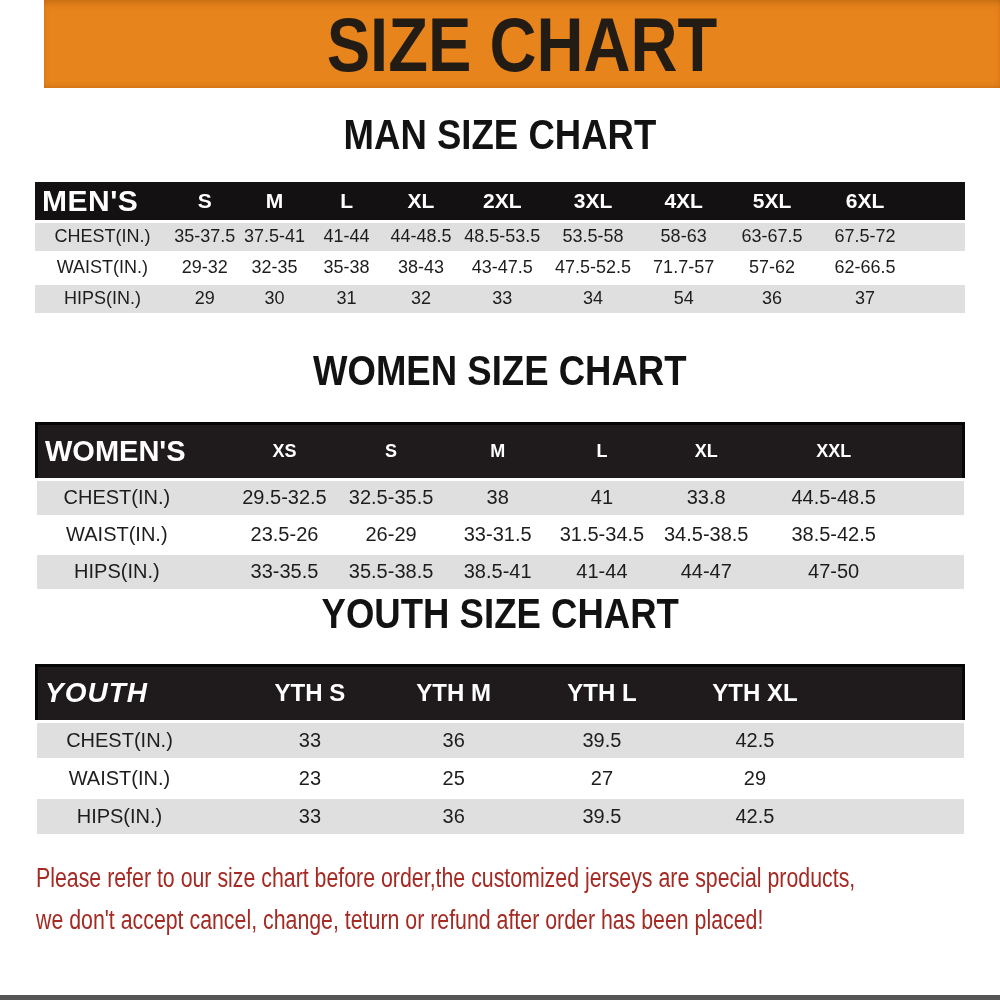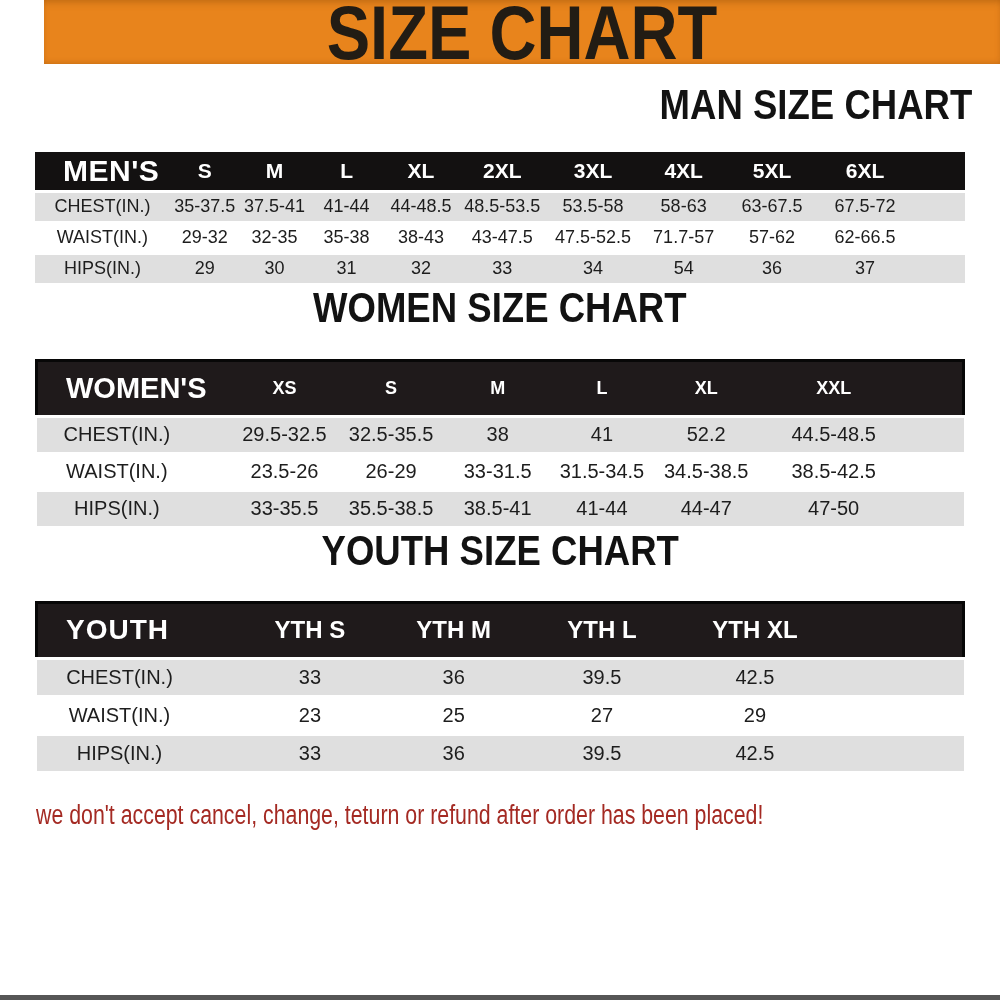--- a/index.html
+++ b/index.html
@@ -1,46 +1,46 @@
 <!DOCTYPE html>
 <html><head>
 <meta charset="utf-8">
 <style>
   * { margin:0; padding:0; box-sizing:border-box; }
   html,body { width:1000px; height:1000px; background:#ffffff;
               font-family:"Liberation Sans", sans-serif; overflow:hidden; position:relative; }
 
   
-  .banner { height:64px; background:#e8841c; display:flex; align-items:center; justify-content:center;
+  .banner { height:88px; background:#e8841c; display:flex; align-items:center; justify-content:center;
             box-shadow: inset 0 5px 8px -4px rgba(120,60,0,.45), inset 0 -4px 6px -4px rgba(120,60,0,.35); margin-left: 44px; }
   .banner-title { font-size:74px; font-weight:bold; color:#221c14; letter-spacing:0px;
                   transform:scale(0.88,1.02); white-space:nowrap; }
 
   
   .section-title { text-align:center; font-weight:bold; color:#121212; }
   .section-title span { display:inline-block; font-size:43px; transform:scaleX(0.85); white-space:nowrap; }
-  #man-title   { margin-top:19px; line-height:43px;text-align:right; }
-  #women-title { line-height:43px; }
+  #man-title   { margin-top:25px; line-height:43px; }
+  #women-title { margin-top:33px; line-height:43px; }
   #youth-title { line-height:43px; }
 
   
   table { width:930px; margin:0 auto; border-collapse:collapse; table-layout:fixed; }
   #men-table   { margin-top:17px; }
   #women-table { margin-top:21px; }
   #youth-table { margin-top:20px; }
 
   th { color:#ffffff; font-weight:bold; text-align:center; }
-  th.tbl-label { text-align:left; padding-left:28px; }
+  th.tbl-label { text-align:left; padding-left:7px; }
 
   #men-table thead tr { height:39px; background:#131111; }
   #women-table thead tr, #youth-table thead tr { height:56px; background:#1f1a1b; border:3px solid #070707; }
 
   #men-table th.tbl-label   { font-size:30px; letter-spacing:.5px; }
   #women-table th.tbl-label { font-size:29px; }
-  #youth-table th.tbl-label { font-size:28px; letter-spacing:1px; }
+  #youth-table th.tbl-label { font-size:28px; letter-spacing:1px;font-style:italic; }
 
   #men-table th.col-h   { font-size:21px; }
   #women-table th.col-h { font-size:18px; }
   #youth-table th.col-h { font-size:24px; }
 
   td { text-align:center; color:#1d1d1d; }
   #men-table tbody tr   { height:31px; }  #men-table td   { font-size:18px; }
   #women-table tbody tr { height:37px; }  #women-table td { font-size:20px; }
   #youth-table tbody tr { height:38px; }  #youth-table td { font-size:20px; }
 
@@ -166,21 +166,21 @@
       <th></th>
     </tr>
   </thead>
   <tbody>
     <tr>
       <td class="row-label">CHEST(IN.)</td>
       <td>29.5-32.5</td>
       <td>32.5-35.5</td>
       <td>38</td>
       <td>41</td>
-      <td>52.2</td>
+      <td>33.8</td>
       <td>44.5-48.5</td>
       <td></td>
     </tr>
     <tr>
       <td class="row-label">WAIST(IN.)</td>
       <td>23.5-26</td>
       <td>26-29</td>
       <td>33-31.5</td>
       <td>31.5-34.5</td>
       <td>34.5-38.5</td>
@@ -246,17 +246,20 @@
       <td>36</td>
       <td>39.5</td>
       <td>42.5</td>
       <td></td>
     </tr>
   </tbody>
 </table>
 
 <div class="footer">
   <div class="footer-line">
+    <span>Please refer to our size chart before order,the customized jerseys are special products,</span>
+  </div>
+  <div class="footer-line">
     <span>we don't accept cancel, change, teturn or refund after order has been placed!</span>
   </div>
 </div>
 
 <div class="bottom-strip"></div>
 
 </body></html>

